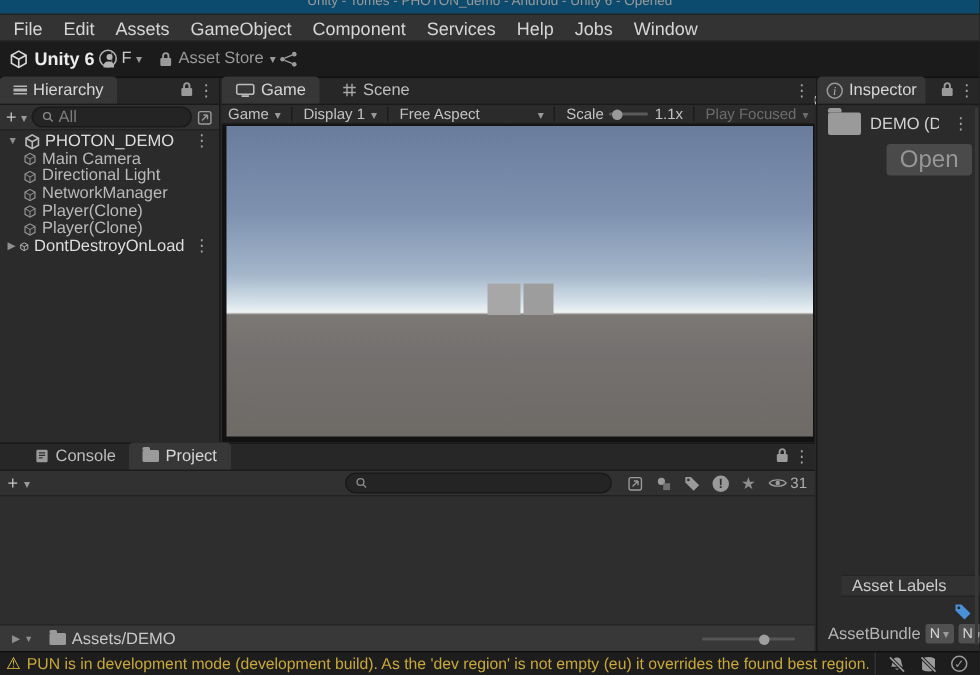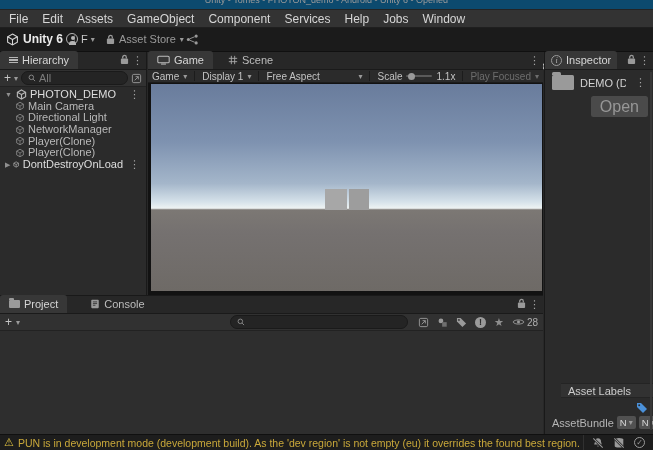--- a/index.html
+++ b/index.html
@@ -362,30 +362,30 @@
       <span class="mini-dd" style="margin-right:3px">
         <span>N</span>
         <span class="ddarrow">▾</span>
       </span>
     </div>
     <div class="insp-scroll"></div>
   </div>
 
   <div class="abs proj">
     <div class="tabbar" style="height:18px;">
-      <div class="tab active">
-        <span class="sfolder"></span>
-        <span>Project</span>
-      </div>
       <div class="tab" style="margin-left:14px;">
         <svg width="10" height="10" viewBox="0 0 12 12">
           <rect x="1.5" y="1" width="9" height="10" rx="1" fill="#9a9a9a"></rect>
           <path d="M3.5 3.5 H8.5 M3.5 5.5 H8.5 M3.5 7.5 H6.5" stroke="#2e2e2e" stroke-width="1"></path>
         </svg>
         <span>Console</span>
+      </div>
+      <div class="tab active">
+        <span class="sfolder"></span>
+        <span>Project</span>
       </div>
       <span class="grow"></span>
       <svg width="9" height="11" viewBox="0 0 10 12" style="margin-bottom:4px">
         <rect x="1" y="5" width="8" height="6" rx="1" fill="#9a9a9a"></rect>
         <path d="M3 5 V3.5 a2 2 0 0 1 4 0 V5" stroke="#9a9a9a" fill="none" stroke-width="1.4"></path>
       </svg>
       <span class="kebab" style="margin-bottom:2px">⋮</span>
     </div>
     <div class="toolrow">
       <span style="color:#c5c5c5;font-size:12px;">+</span>
@@ -410,25 +410,34 @@
           <path d="M1 5 V1 H5 L11 7 L7 11 Z" fill="#9a9a9a"></path>
           <circle cx="3.2" cy="3.2" r="1" fill="#313131"></circle>
         </svg>
         <span class="excl">!</span>
         <span class="star">★</span>
         <span class="eyec">
           <svg width="13" height="8" viewBox="0 0 14 8">
             <path d="M1 4 C3 1 11 1 13 4 C11 7 3 7 1 4 Z" fill="none" stroke="#9a9a9a"></path>
             <circle cx="7" cy="4" r="1.6" fill="#9a9a9a"></circle>
           </svg>
-          <span>28</span>
+          <span>31</span>
         </span>
       </div>
     </div>
 
+    <div class="pfooter">
+      <span class="tri" style="font-size:7px;color:#8f8f8f">▶</span>
+      <span class="tri" style="font-size:7px;color:#8f8f8f">▾</span>
+      <span class="sfolder" style="margin-left:8px"></span>
+      <span>Assets/DEMO</span>
+      <span class="ftrack">
+          <i></i>
+        </span>
+    </div>
   </div>
 
   <div class="abs status">
     <span class="warn">⚠</span>
     <span class="msg">PUN is in development mode (development build). As the 'dev region' is not empty (eu) it overrides the found best region. See PhotonServerSett</span>
     <div class="sicons">
       <svg width="12" height="12" viewBox="0 0 12 12">
         <path d="M6 1.3 C8 1.3 9 2.8 9 4.8 L9.8 7.5 H2.2 L3 4.8 C3 2.8 4 1.3 6 1.3 Z" fill="#9a9a9a"></path>
         <path d="M4.8 8.7 a1.3 1.3 0 0 0 2.4 0" fill="#9a9a9a"></path>
         <path d="M1.3 1.3 L10.7 10.7" stroke="#1d1d1d" stroke-width="2.4"></path>

